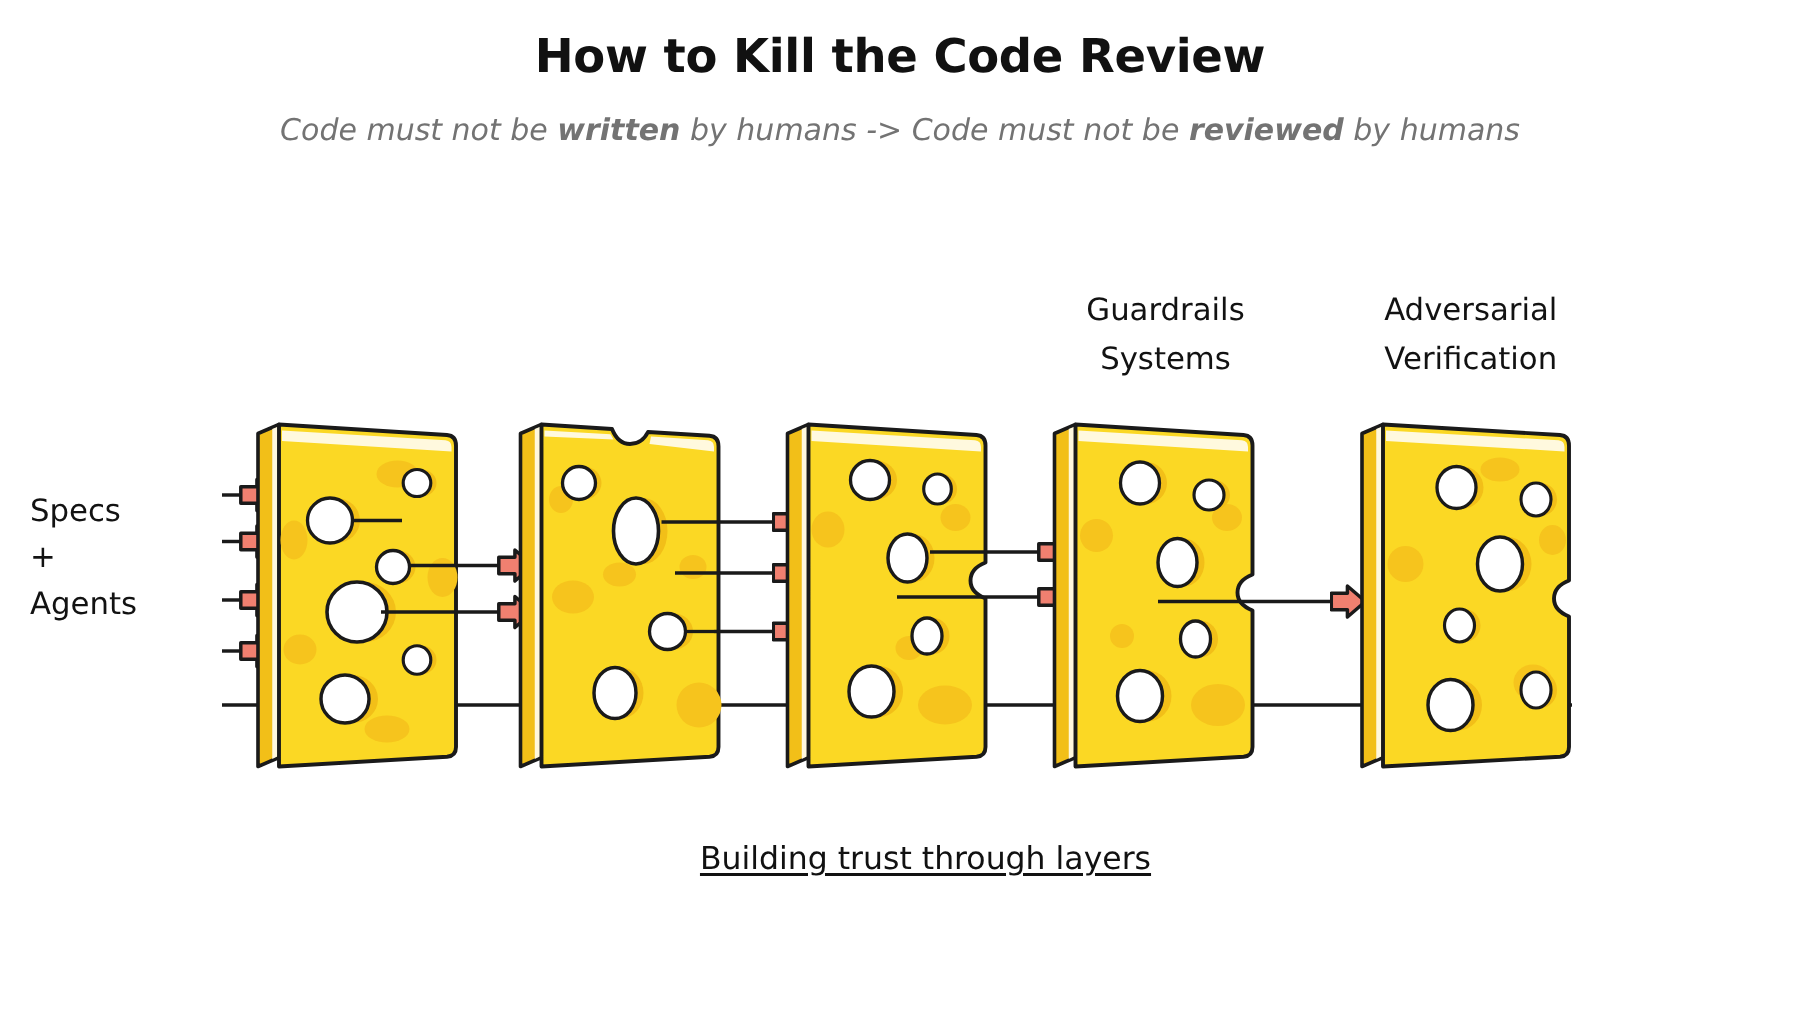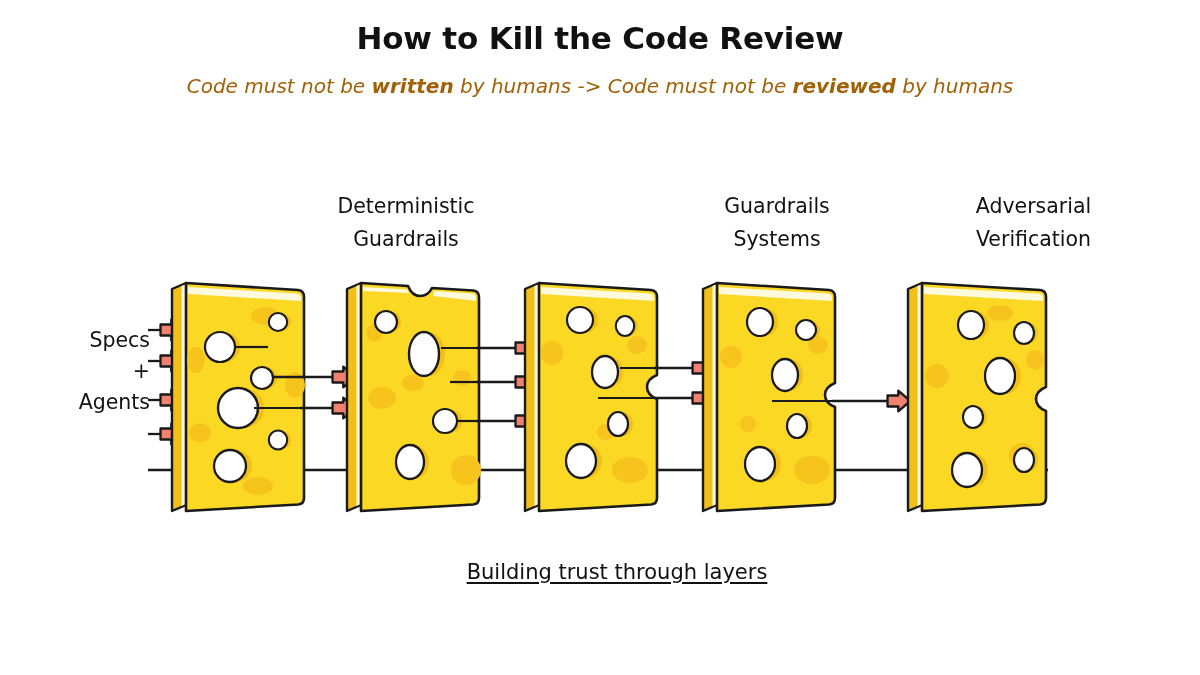--- a/index.html
+++ b/index.html
@@ -17,38 +17,38 @@
   
   .title{
     position:absolute;left:0;top:20px;width:1200px;
     text-align:center;
     font-size:31px;font-weight:bold;letter-spacing:-0.2px;
     color:#111;
   }
   .subtitle{
     position:absolute;left:0;top:74px;width:1200px;
     text-align:center;
-    font-size:20px;font-style:italic;color:#a16207;
+    font-size:20px;font-style:italic;color:#737373;
   }
   .subtitle b{font-weight:bold;font-style:italic;}
 
   
   .layer-label{
     position:absolute;
     text-align:center;
     font-size:20.5px;
     line-height:33px;
     color:#121212;
     white-space:pre-line;
   }
 
   
   .input-label{
     position:absolute;
-    text-align:right;
+    text-align:left;
     font-size:20.5px;
     line-height:31px;
     color:#121212;
     white-space:pre-line;
   }
 
   
   .footer-caption{
     position:absolute;left:0;top:560px;width:1200px;
     text-align:center;
@@ -65,25 +65,23 @@
 <body>
 
 <div id="stage">
 
   <div class="title">How to Kill the Code Review</div>
 
   <div class="subtitle">
     <span>Code must not be </span><b>written</b><span> by humans -&gt; Code must not be </span><b>reviewed</b><span> by humans</span>
   </div>
 
-  <div class="layer-label" style="left:320px;top:190px;width:172px;">Deterministic
-Guardrails</div>
   <div class="layer-label" style="left:697px;top:190px;width:160px;">Guardrails
 Systems</div>
-  <div class="layer-label" style="left:951px;top:190px;width:165px;">Adversarial
+  <div class="layer-label" style="left:898px;top:190px;width:165px;">Adversarial
 Verification</div>
 
   <div class="input-label" style="left:20px;top:325px;width:130px;">Specs
 +
 Agents</div>
 
   <svg class="diagram" viewBox="0 0 1200 675">
     <defs>
 
       <marker id="blockArrow" viewBox="0 0 12 12" refX="1.2" refY="6" markerWidth="11" markerHeight="11" orient="auto-start-reverse">

